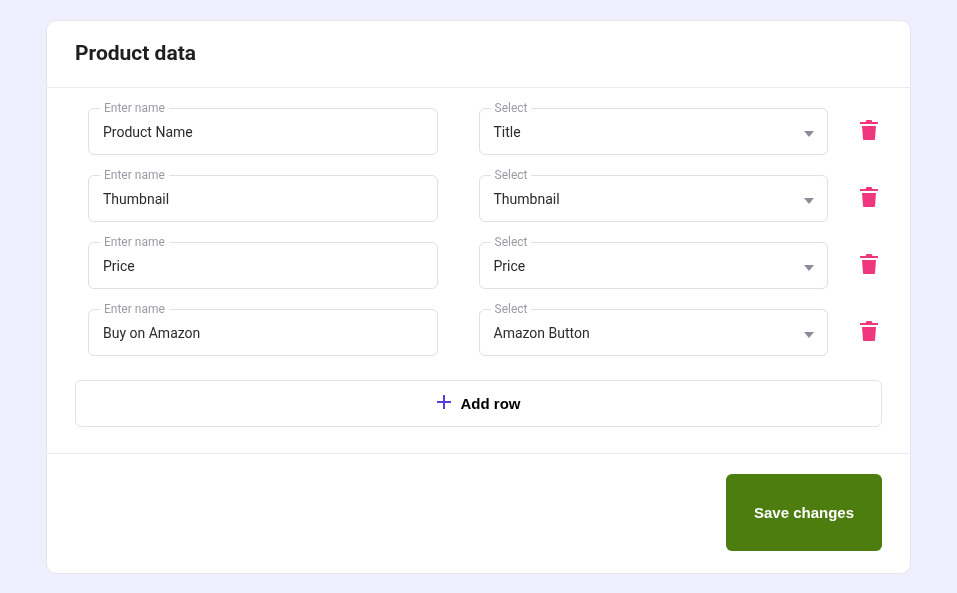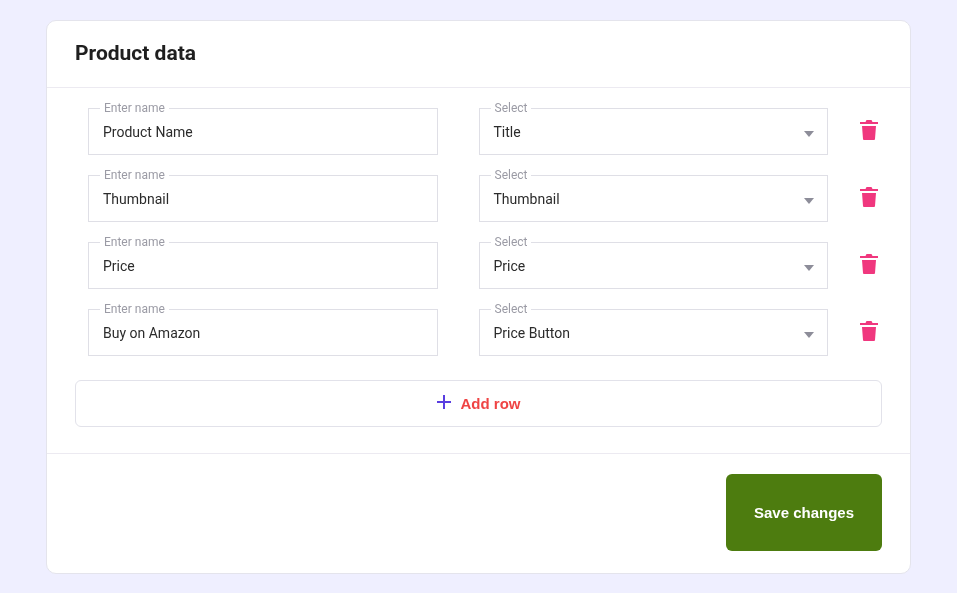--- a/index.html
+++ b/index.html
@@ -42,21 +42,21 @@
       top: -7px;
       left: 12px;
       background: #fff;
       padding: 0 4px;
       font-size: 12px;
       color: #9b9ba5;
     }
     .input {
       width: 100%;
       border: 1px solid #dfdfe6;
-      border-radius: 0;
+      border-radius: 6px;
       padding: 15px 14px 14px;
       font-size: 14px;
       color: #2b2b2b;
       background: #fff;
       outline: none;
       font-family: inherit;
     }
     .select-wrap {
       position: relative;
       flex: 1;
@@ -91,21 +91,21 @@
       background: #fff;
       border-radius: 6px;
       padding: 14px;
       display: flex;
       align-items: center;
       justify-content: center;
       gap: 10px;
       cursor: pointer;
       font-size: 15px;
       font-weight: 700;
-      color: #ef4444;
+      color: #000000;
     }
     .card-footer {
       border-top: 1px solid #eceaf1;
       padding: 20px 28px 22px;
       display: flex;
       justify-content: flex-end;
     }
     .save-btn {
       background: #4d7c0f;
       color: #fff;
@@ -195,21 +195,21 @@
       </button>
     </div>
 
     <div class="row">
       <div class="field">
         <span class="field-label">Enter name</span>
         <input class="input" type="text" value="Buy on Amazon" style="">
       </div>
       <div class="field select-wrap">
         <span class="field-label">Select</span>
-        <div class="input">Price Button</div>
+        <div class="input">Amazon Button</div>
         <span class="caret">
           <svg width="10" height="6" viewBox="0 0 10 6">
               <path d="M0 0 L5 6 L10 0 Z" fill="#8d8d99"></path>
             </svg>
         </span>
       </div>
       <button class="trash-btn">
         <span>
           <svg width="18" height="20" viewBox="0 0 18 20">
               <path fill="#f0377e" d="M6.5 0h5l1 2H18v2H0V2h5.5l1-2zM2 6h14l-1 13a1 1 0 0 1-1 1H4a1 1 0 0 1-1-1L2 6z"></path>

